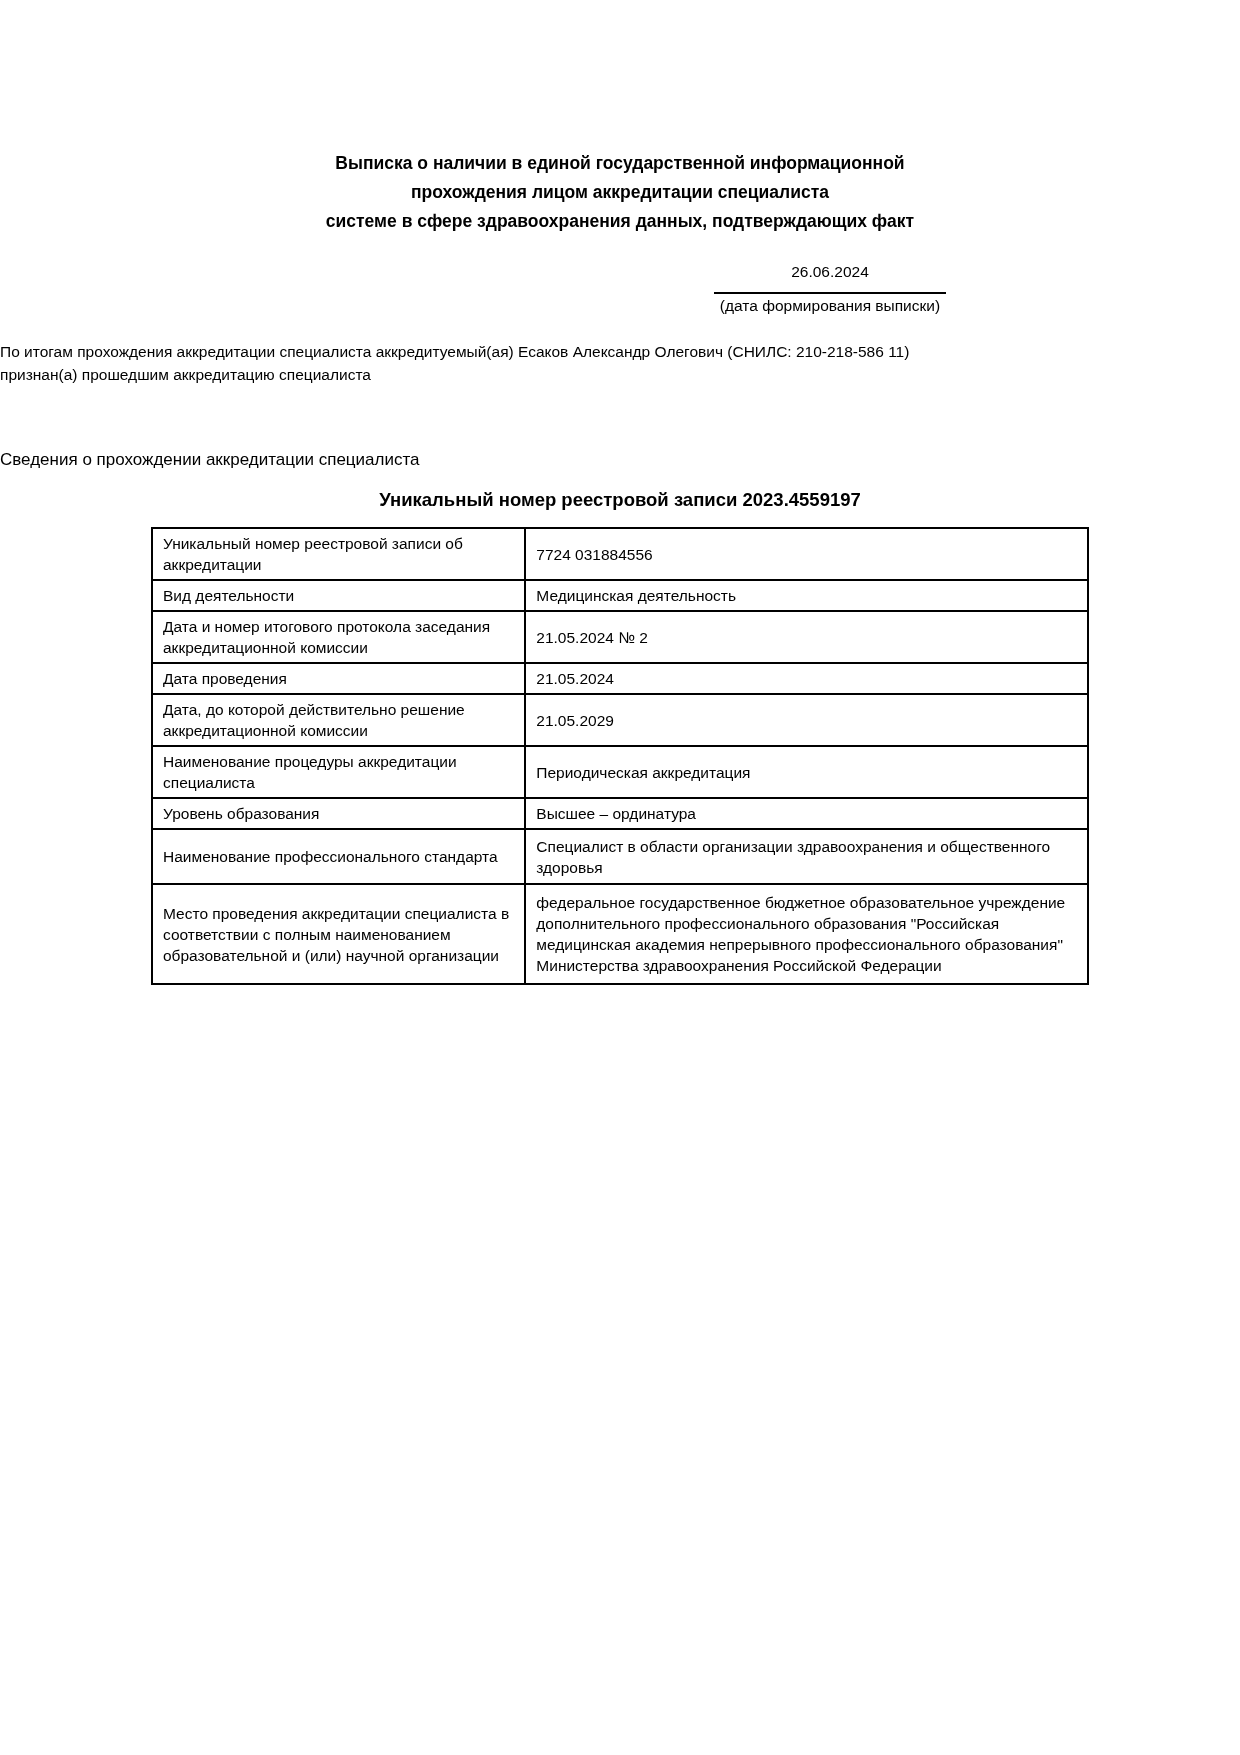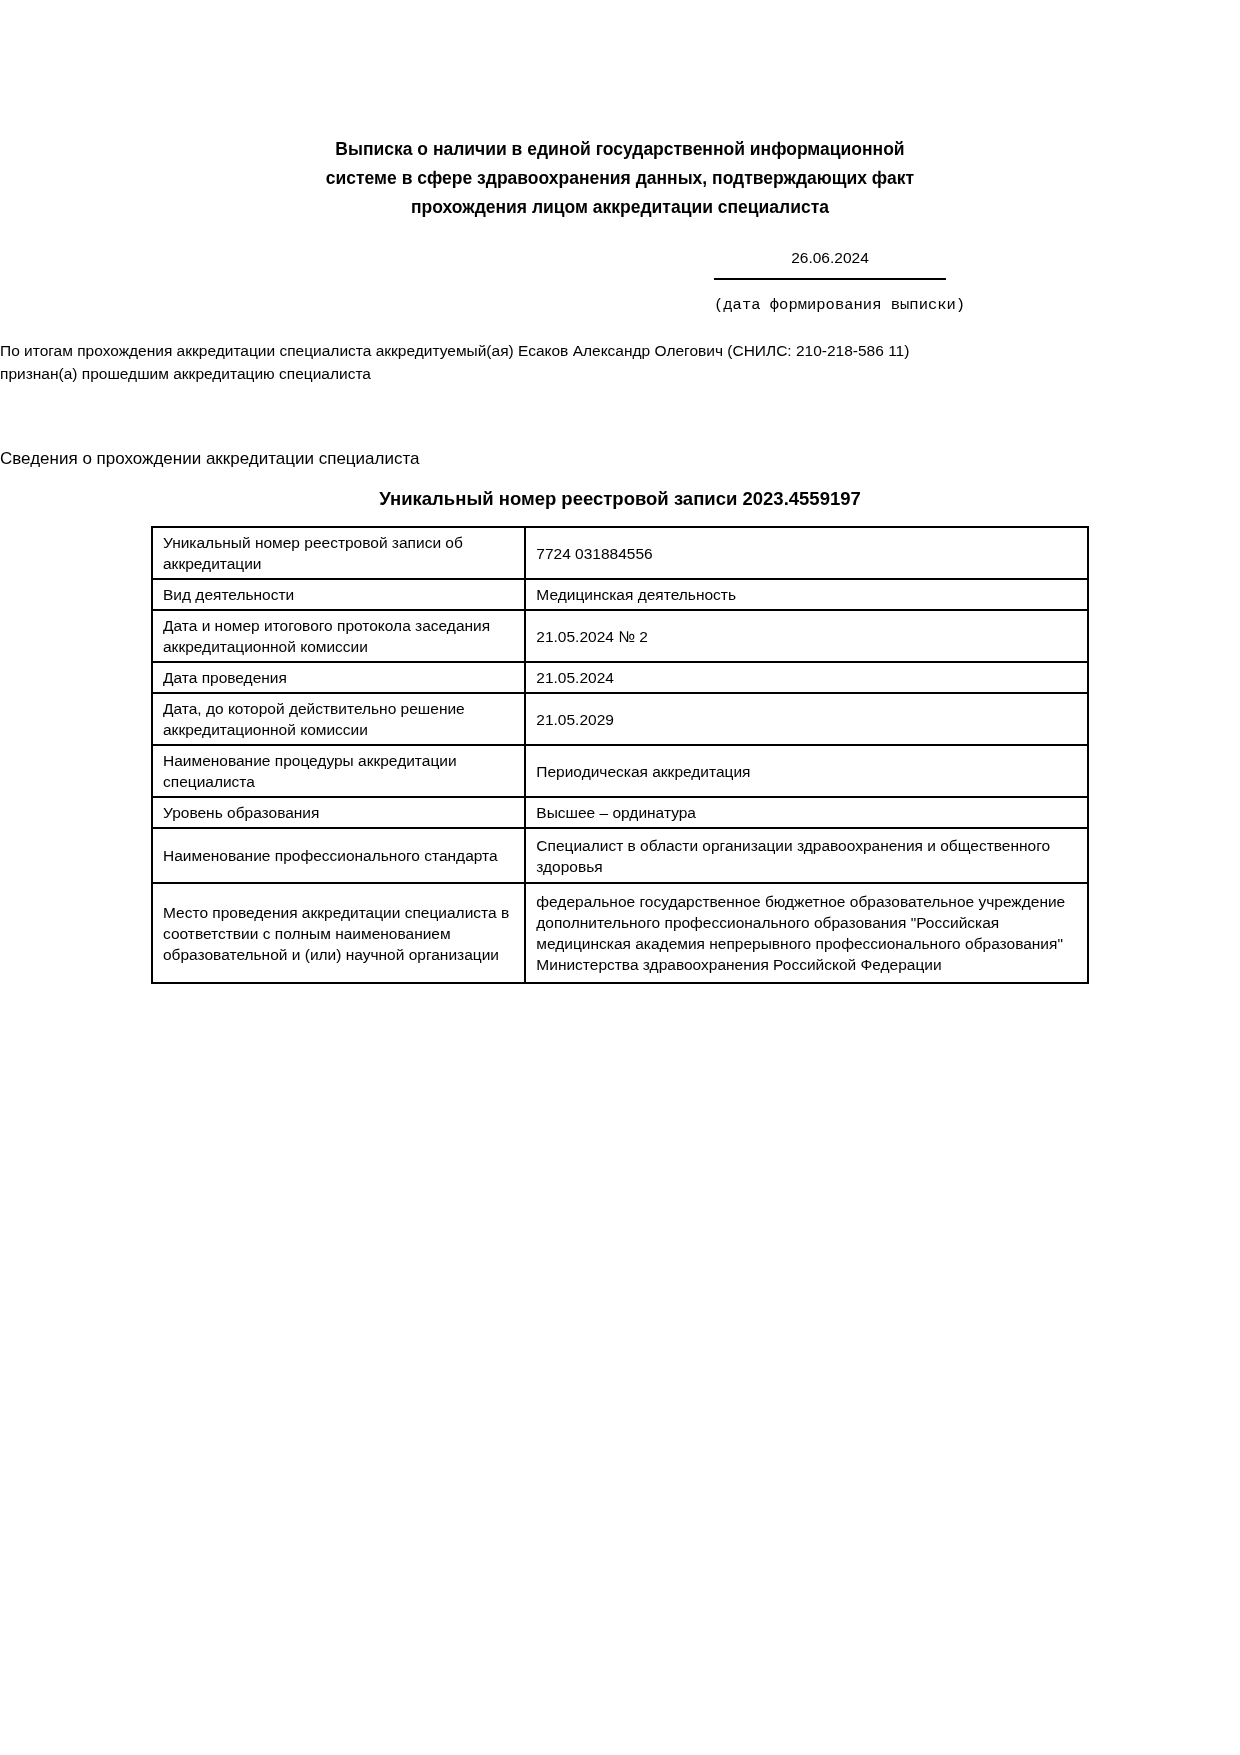--- a/index.html
+++ b/index.html
@@ -9,43 +9,43 @@
     height: 1755px;
     background: #ffffff;
     color: #000000;
     font-family: "Liberation Sans", sans-serif;
     position: relative;
   }
   .page {
     width: 1240px;
     height: 1529px;
     padding-top: 135px;
+    margin-top: 14px;
   }
   .doc-title {
     text-align: center;
     font-weight: bold;
     font-size: 17.5px;
     line-height: 29px;
   }
   .date-block {
     width: 232px;
     margin-left: 714px;
     margin-top: 26px;
     text-align: center;
     font-size: 15.5px;
     line-height: 20px;
   }
   .date-value {
     border-bottom: 2px solid #000;
     padding-bottom: 10px;
   }
   .date-caption {
-    padding-top: 15px;
+    padding-top: 2px;
     white-space: nowrap;
-    font-family: Liberation Mono, monospace;
   }
   .intro {
     margin-top: 24px;
     text-align: left;
     font-size: 15.5px;
     line-height: 23px;
   }
   .section-heading {
     margin-top: 64px;
     text-align: left;
@@ -83,22 +83,22 @@
   tr.r9  { height: 55px; }
   tr.r10 { height: 100px; }
 </style>
 </head>
 <body>
 
 <div class="page">
 
   <div class="doc-title">
     <div>Выписка о наличии в единой государственной информационной</div>
+    <div>прохождения лицом аккредитации специалиста</div>
     <div>системе в сфере здравоохранения данных, подтверждающих факт</div>
-    <div>прохождения лицом аккредитации специалиста</div>
   </div>
 
   <div class="date-block">
     <div class="date-value">26.06.2024</div>
     <div class="date-caption">(дата формирования выписки)</div>
   </div>
 
   <div class="intro">
     <div>По итогам прохождения аккредитации специалиста аккредитуемый(ая) Есаков Александр Олегович (СНИЛС: 210-218-586 11)</div>
     <div>признан(а) прошедшим аккредитацию специалиста</div>

